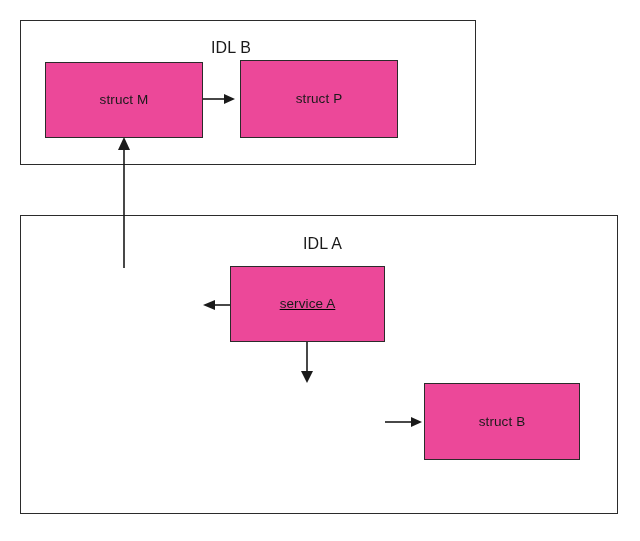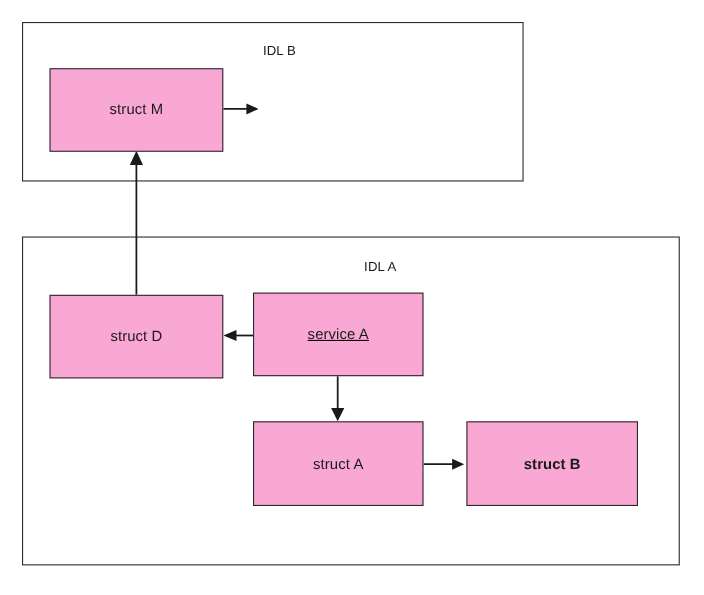--- a/index.html
+++ b/index.html
@@ -19,21 +19,21 @@
     position: absolute;
     left: 0;
     top: 0;
     width: 640px;
     height: 541px;
   }
   .node-box {
     position: absolute;
     box-sizing: border-box;
     border: 1.4px solid #2b2b2b;
-    background: #f9a8d4;
+    background: #ec4899;
     display: flex;
     align-items: center;
     justify-content: center;
     z-index: 3;
   }
   .group-box {
     position: absolute;
     box-sizing: border-box;
     border: 1.4px solid #2b2b2b;
     background: #ffffff;
@@ -42,28 +42,27 @@
   .node-label {
     font-size: 13.5px;
     color: #1a1a1a;
     line-height: 1;
     letter-spacing: 0.1px;
     white-space: nowrap;
     user-select: none;
   }
   .group-label {
     position: absolute;
-    font-size: 12px;
+    font-size: 16px;
     color: #1a1a1a;
     line-height: 1;
     letter-spacing: 0.1px;
     white-space: nowrap;
     z-index: 2;
     user-select: none;
-    margin-left: 28px;
   }
   svg.edge-layer {
     position: absolute;
     left: 0;
     top: 0;
     width: 640px;
     height: 541px;
     z-index: 2;
     pointer-events: none;
   }
@@ -108,30 +107,27 @@
     <g id="edge-struct-a-to-struct-b">
       <path class="edge-line" id="line-4" d="M 385 422 L 415 422"></path>
       <polygon class="arrow-head" id="arrow-4" points="422,422 411,417 411,427"></polygon>
     </g>
   </svg>
 
   <div class="node-box" id="node-struct-m" style="left: 45px; top: 62px; width: 158px; height: 76px;">
     <span class="node-label">struct M</span>
   </div>
 
+  <div class="node-box" id="node-struct-p" style="left: 240px; top: 60px; width: 158px; height: 78px;">
+    <span class="node-label">struct P</span>
+  </div>
 
-  <div class="node-box" id="node-struct-d" style="left: 45px; top: 268px; width: 158px; height: 76px;">
-    <span class="node-label">struct D</span>
-  </div>
 
   <div class="node-box" id="node-service-a" style="left: 230px; top: 266px; width: 155px; height: 76px; text-decoration: underline;">
     <span class="node-label">service A</span>
   </div>
 
-  <div class="node-box" id="node-struct-a" style="left: 230px; top: 383px; width: 155px; height: 77px;">
-    <span class="node-label">struct A</span>
-  </div>
 
-  <div class="node-box" id="node-struct-b" style="left: 424px; top: 383px; width: 156px; height: 77px; font-weight: bold;">
+  <div class="node-box" id="node-struct-b" style="left: 424px; top: 383px; width: 156px; height: 77px;">
     <span class="node-label">struct B</span>
   </div>
 
 </div>
 
 </body></html>

